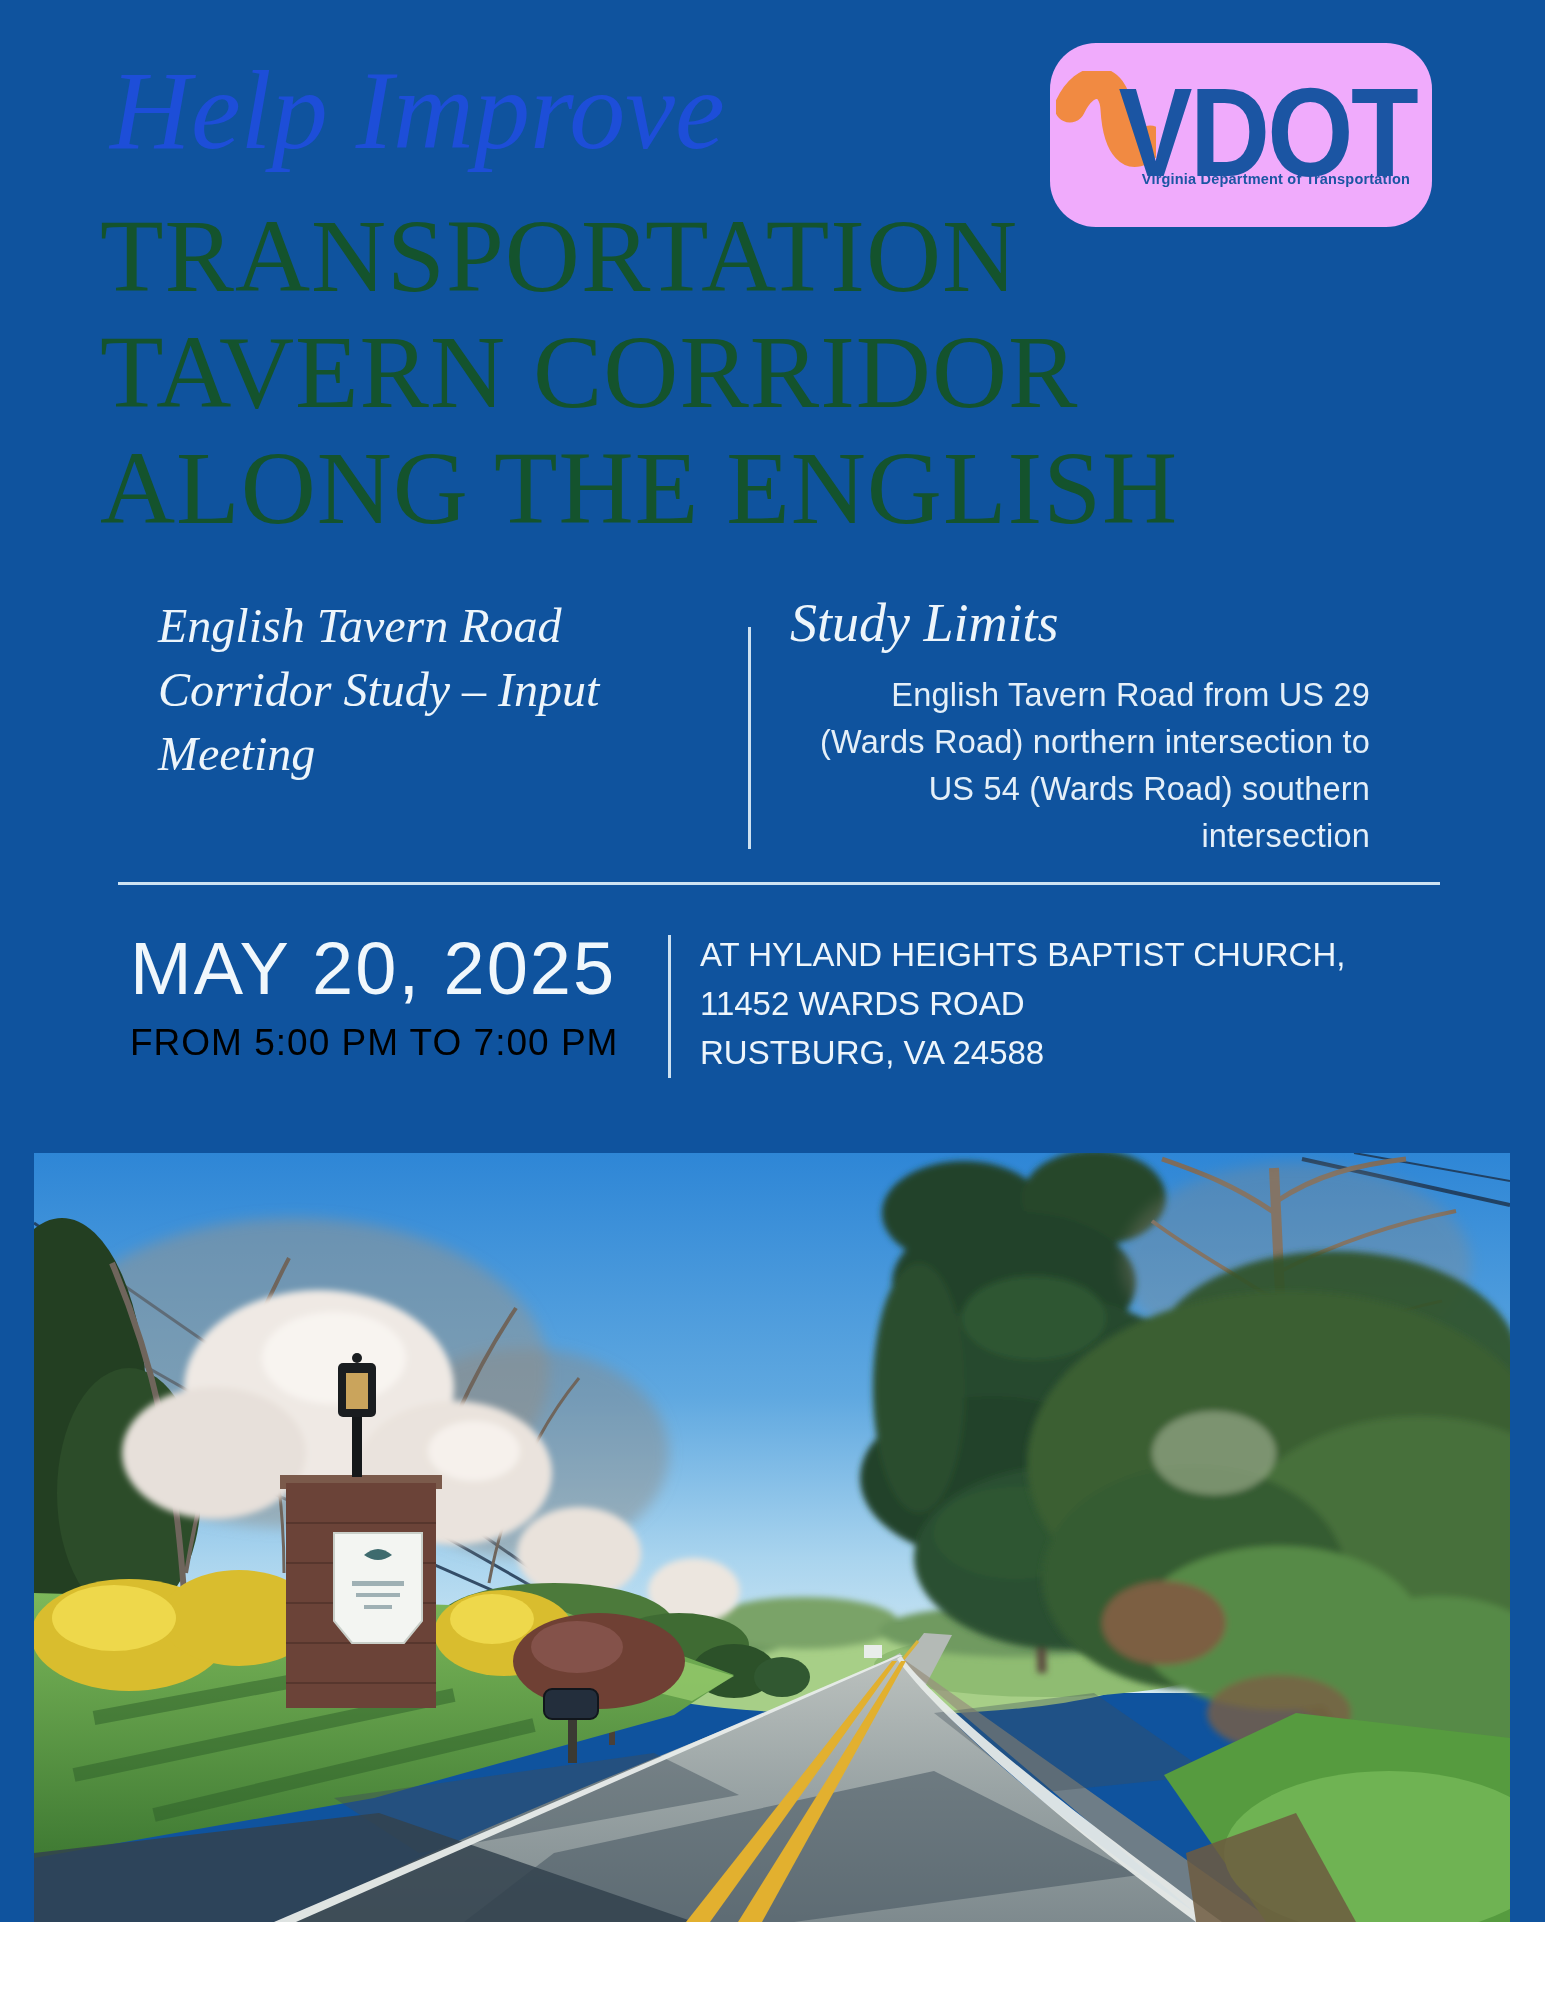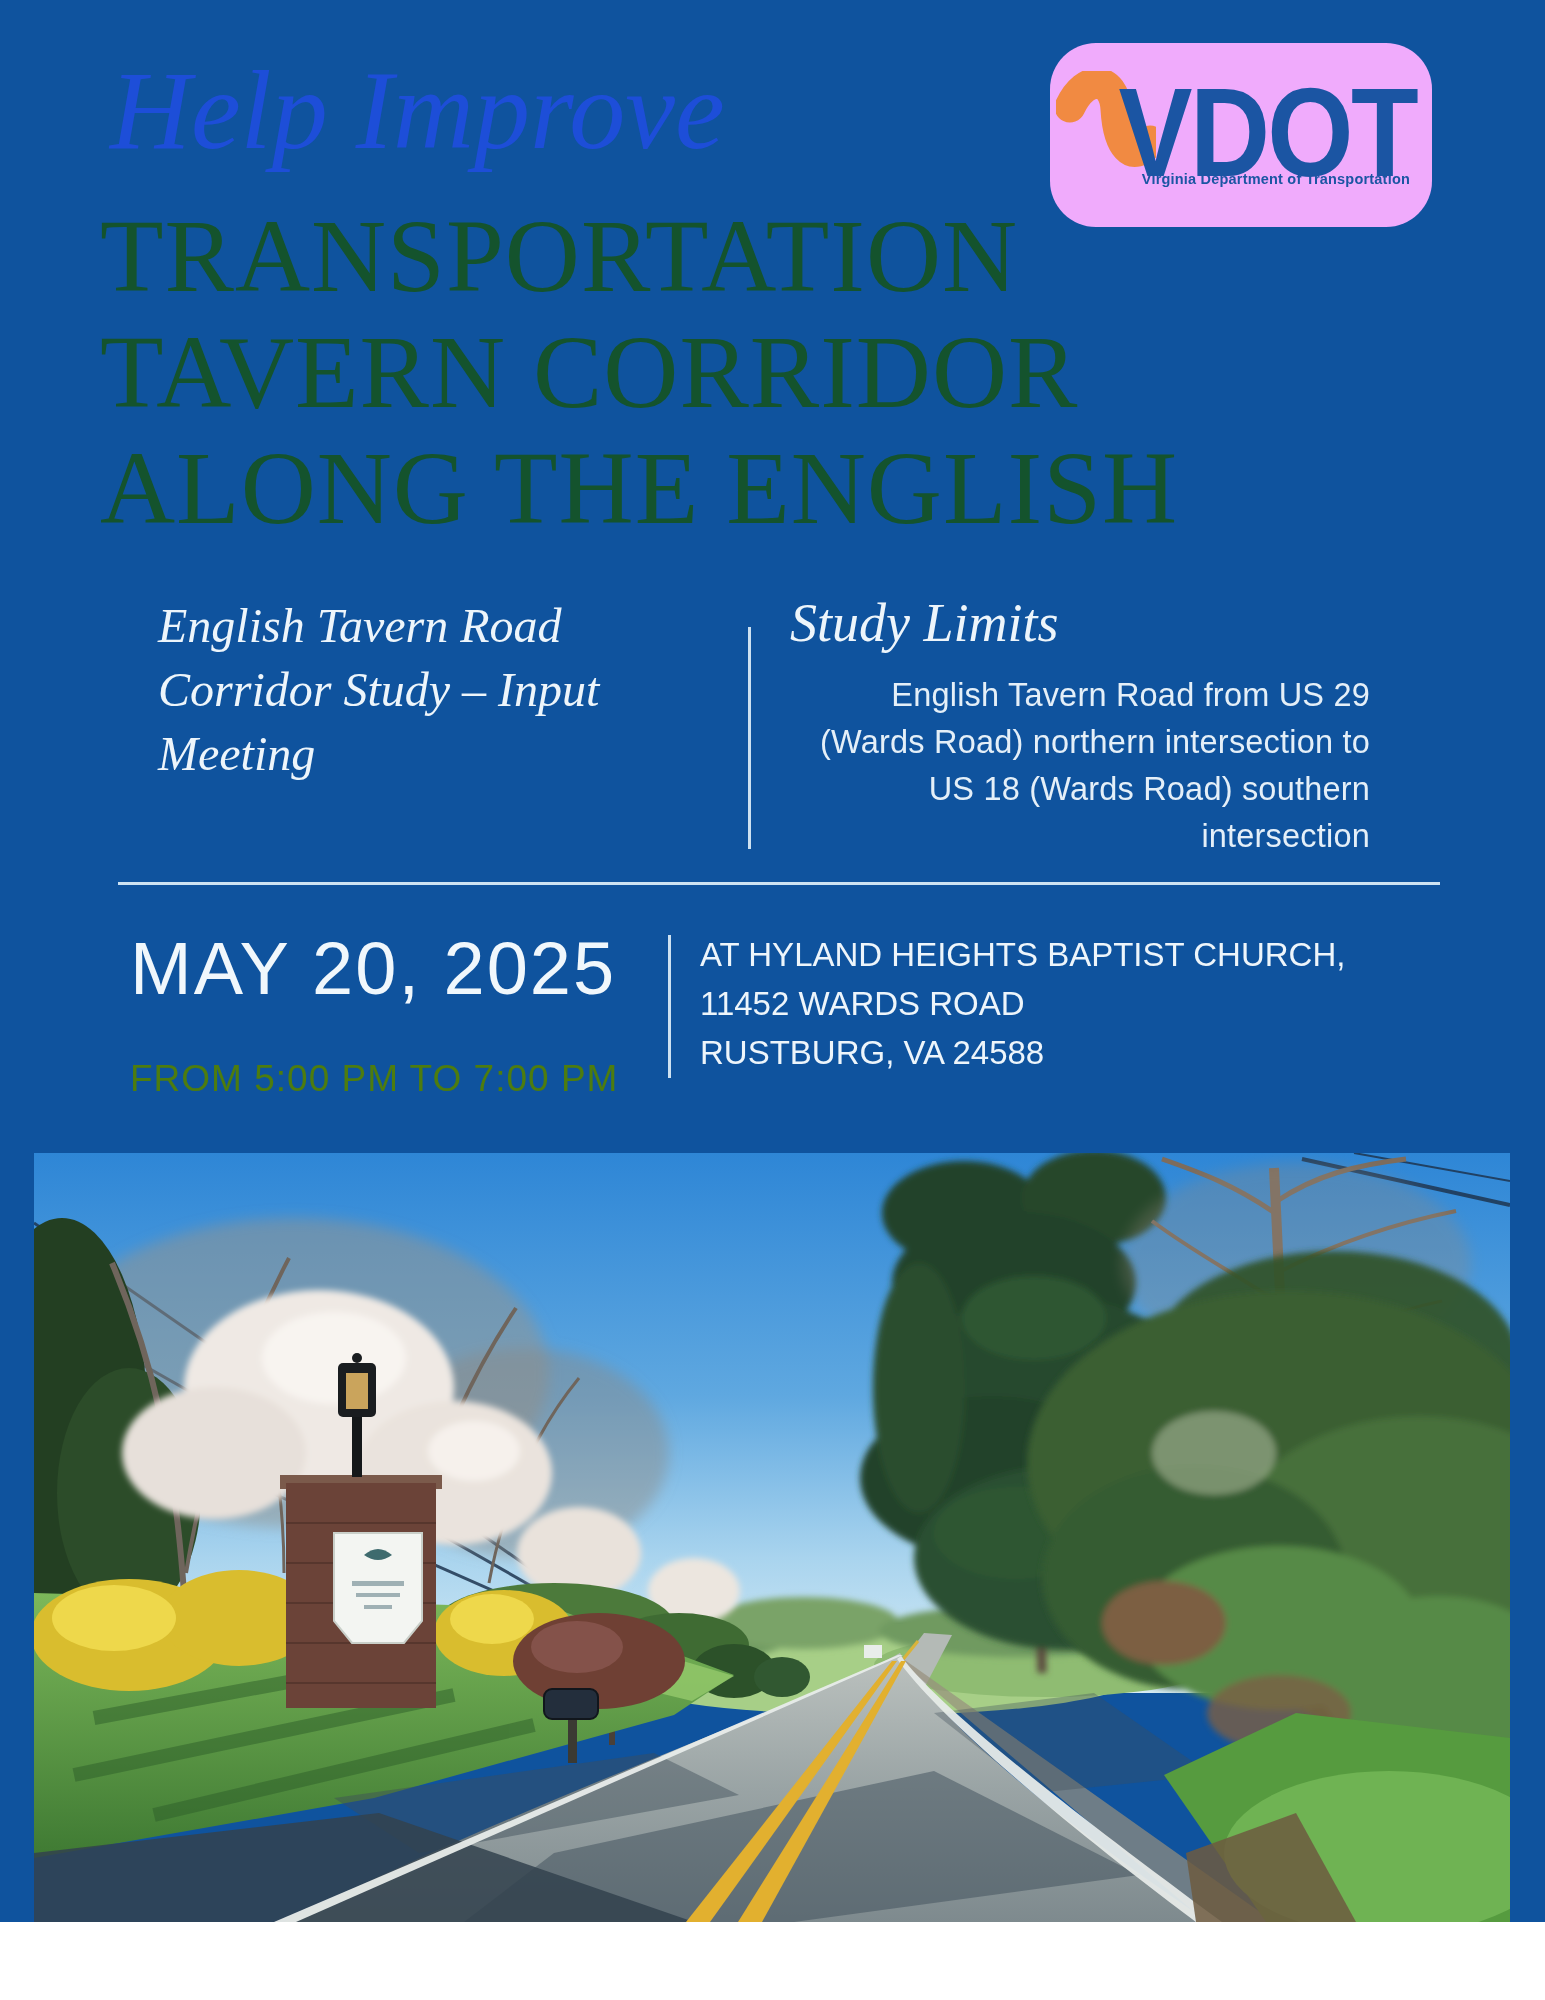--- a/index.html
+++ b/index.html
@@ -31,21 +31,21 @@
   .vdiv1{position:absolute;left:748px;top:627px;width:3px;height:222px;background:#CDE1F1;}
   .col-right{position:absolute;left:790px;top:590px;width:580px;color:#EDF5FB;}
   .sl-head{font-family:"Liberation Serif","DejaVu Serif",serif;font-style:italic;
       font-size:54px;line-height:1.25;}
   .sl-body{margin-top:14px;font-size:32.5px;line-height:47px;color:#E4EFF8;letter-spacing:.2px;text-align:right;}
 
   .hrule{position:absolute;left:118px;top:882px;width:1322px;height:3px;background:#CDE3F3;}
 
   
   .date{position:absolute;left:130px;top:926px;font-size:74px;letter-spacing:2px;color:#F0F7FC;}
-  .time{position:absolute;left:130px;top:1022px;font-size:37px;letter-spacing:1px;color:#4d7c0f;margin-top:36px;}
+  .time{position:absolute;left:130px;top:1022px;font-size:37px;letter-spacing:1px;color:#000000;}
   .vdiv2{position:absolute;left:668px;top:935px;width:3px;height:143px;background:#CDE1F1;}
   .addr{position:absolute;left:700px;top:930px;font-size:33px;line-height:49px;color:#EDF5FB;}
 
   
   .photo{position:absolute;left:34px;top:1153px;width:1476px;height:769px;display:block;}
 </style>
 </head>
 <body>
 
 <div class="page">
@@ -70,21 +70,21 @@
     <div>English Tavern Road</div>
     <div>Corridor Study – Input</div>
     <div>Meeting</div>
   </div>
   <div class="vdiv1"></div>
   <div class="col-right">
     <div class="sl-head">Study Limits</div>
     <div class="sl-body">
       <div>English Tavern Road from US 29</div>
       <div>(Wards Road) northern intersection to</div>
-      <div>US 18 (Wards Road) southern</div>
+      <div>US 54 (Wards Road) southern</div>
       <div>intersection</div>
     </div>
   </div>
 
   <div class="hrule"></div>
 
   <div class="date">MAY 20, 2025</div>
   <div class="time">FROM 5:00 PM TO 7:00 PM</div>
   <div class="vdiv2"></div>
   <div class="addr">

